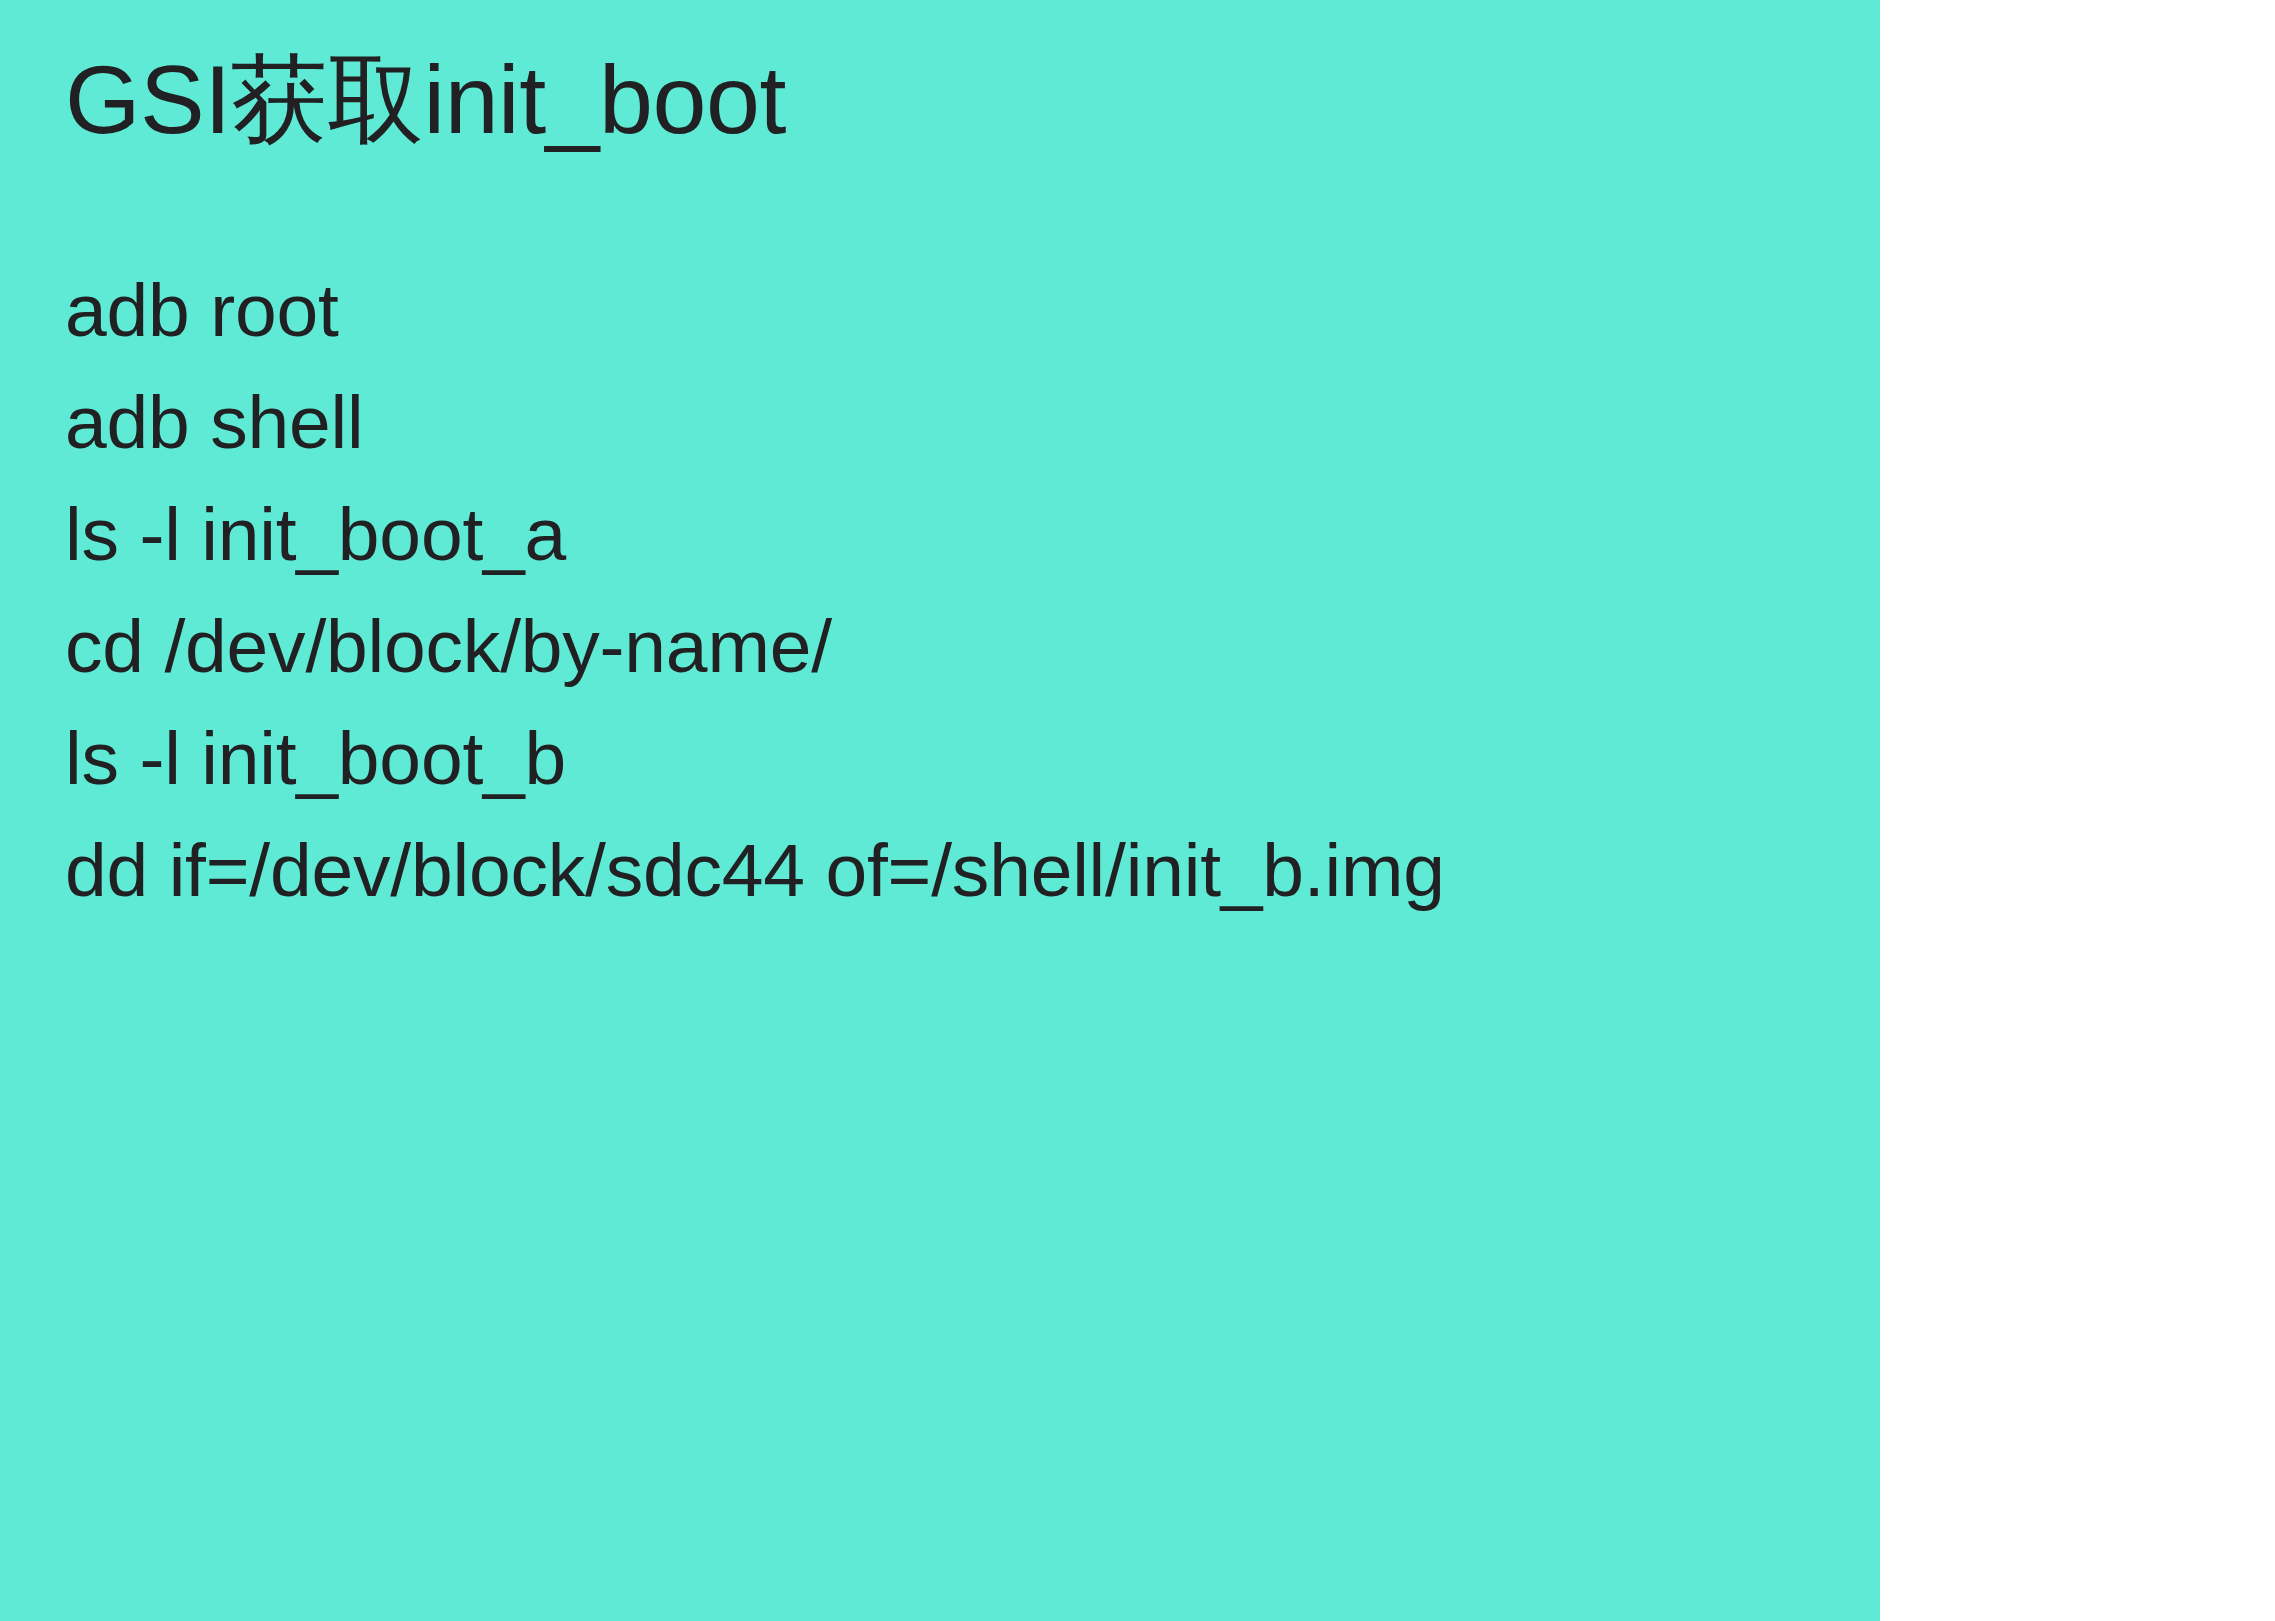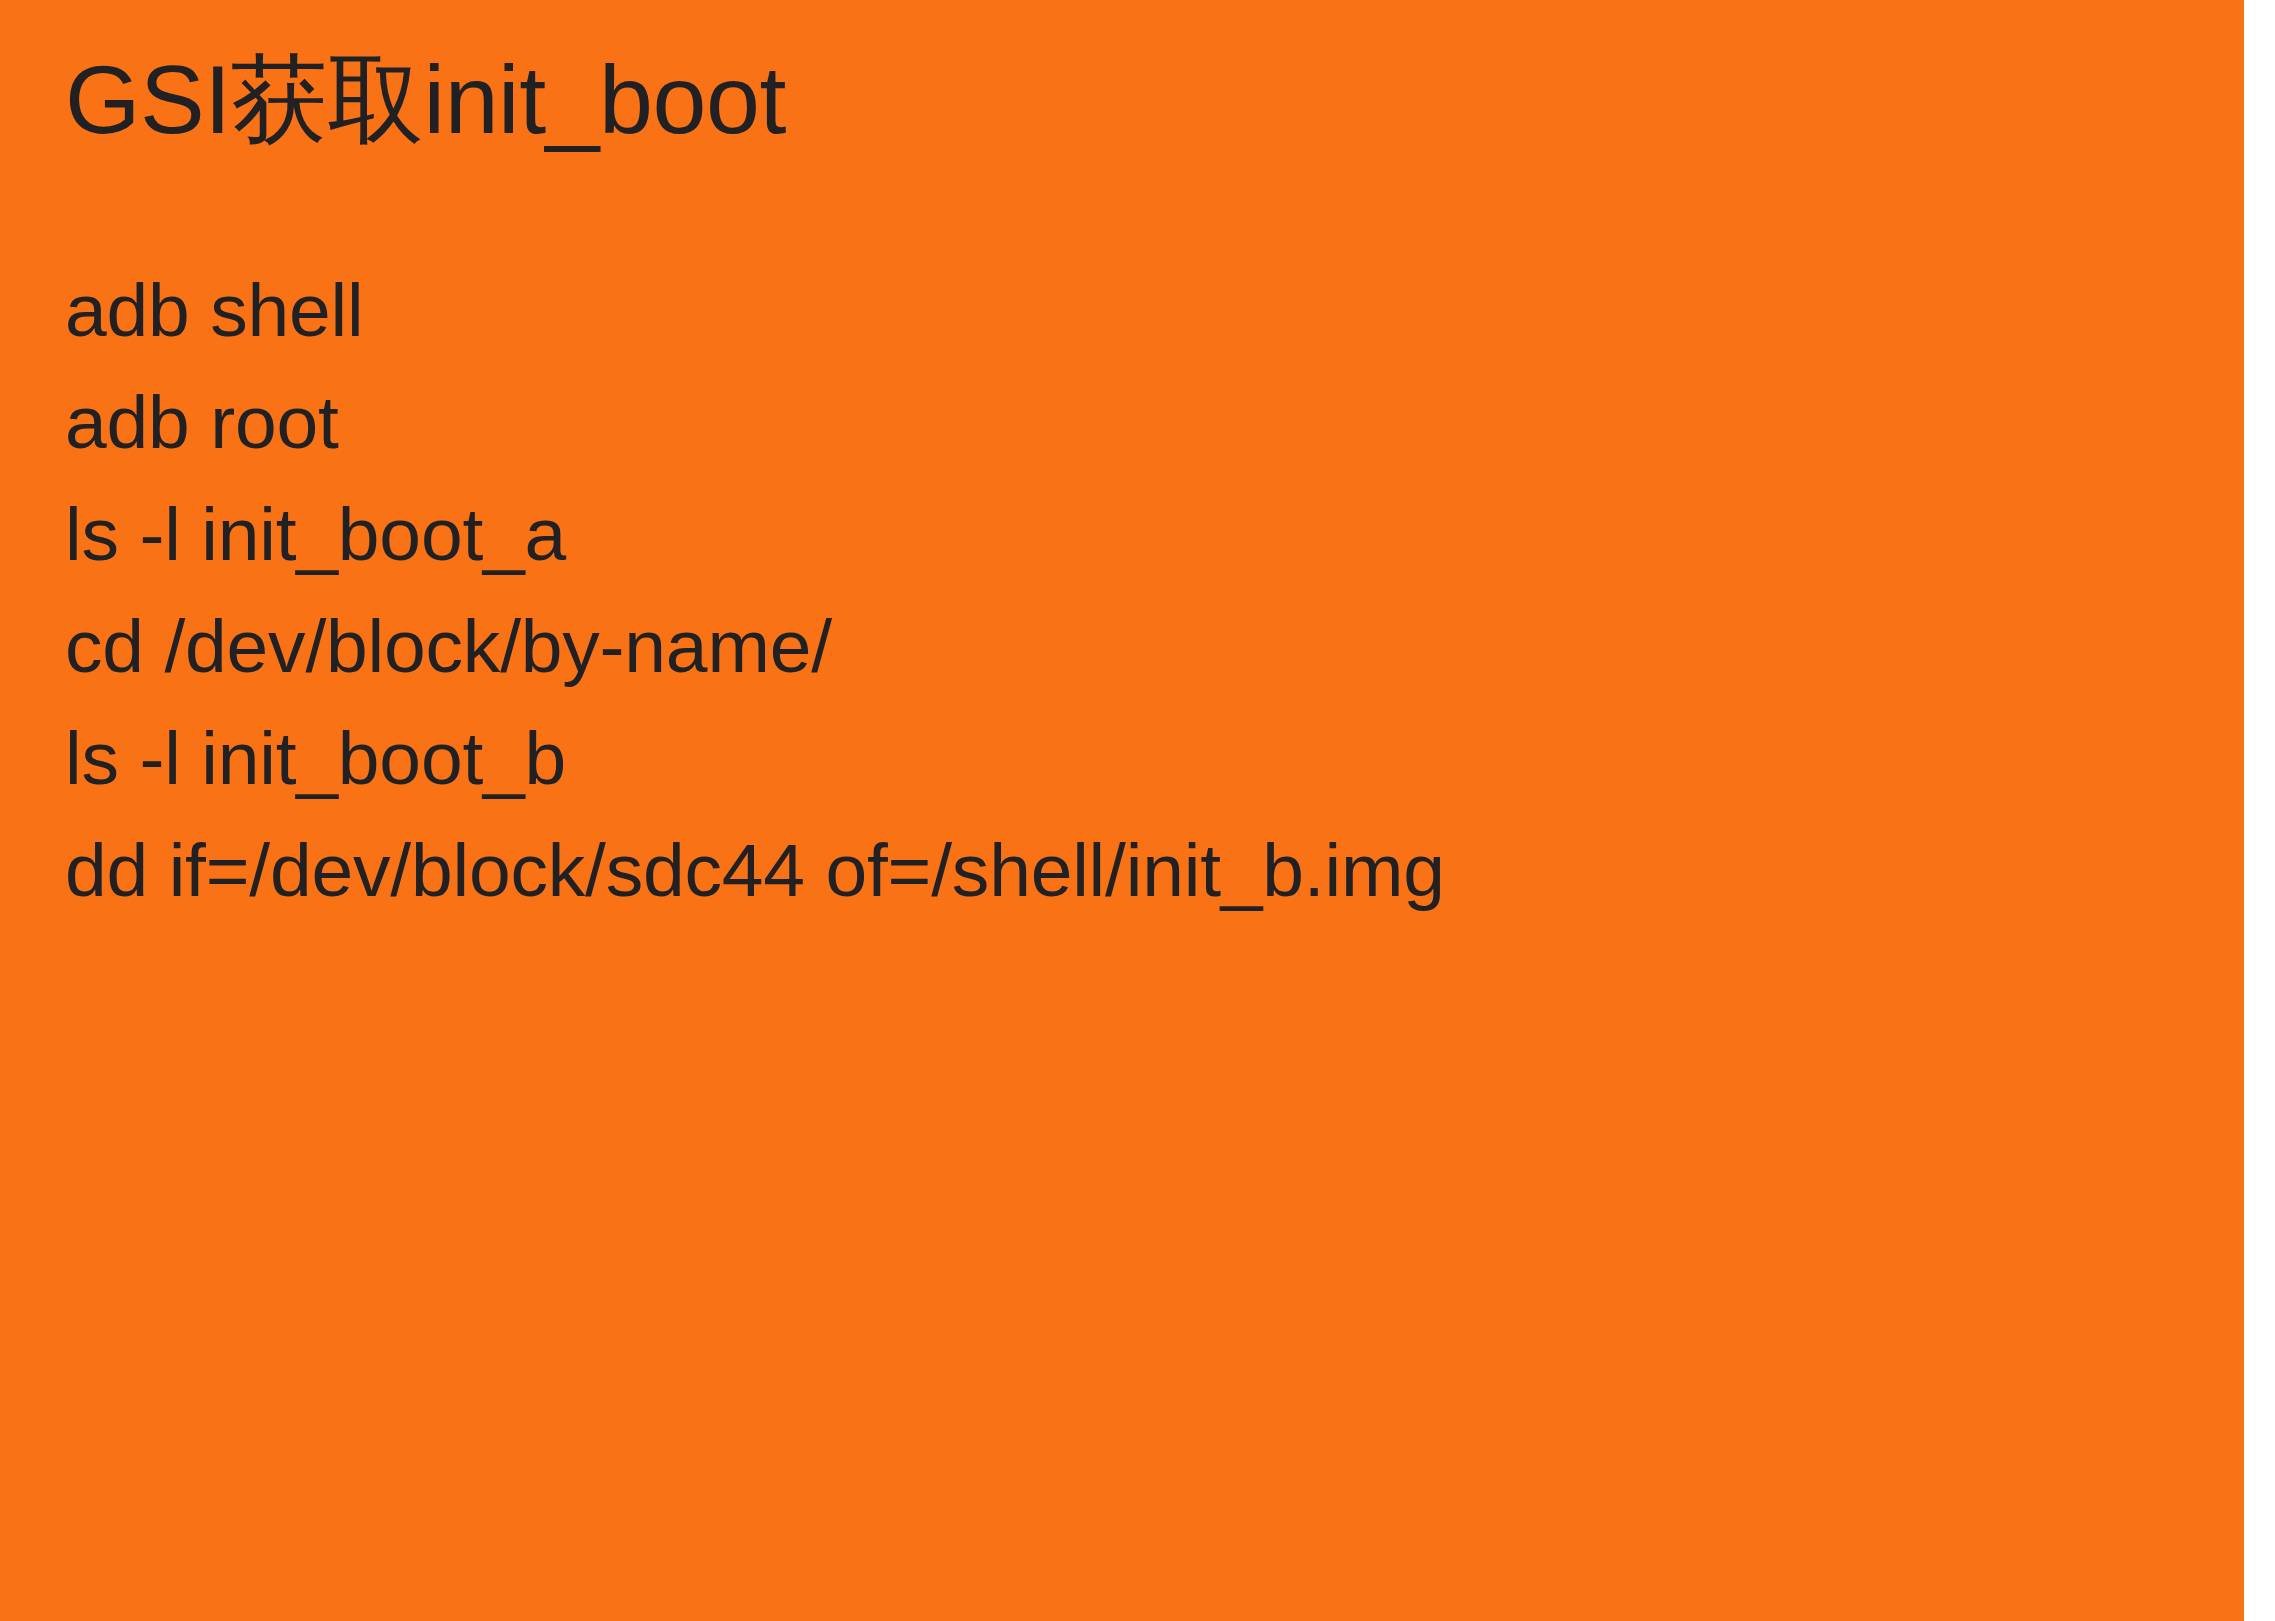--- a/index.html
+++ b/index.html
@@ -9,23 +9,23 @@
   }
   body {
     width: 2276px;
     height: 1621px;
     overflow: hidden;
     font-family: "Liberation Sans", "DejaVu Sans", sans-serif;
     -webkit-font-smoothing: antialiased;
   }
   .page {
     position: relative;
-    width: 2244px;
+    width: 1880px;
     height: 1621px;
-    background: #f97316;
+    background: #5eead4;
     box-sizing: border-box;
   }
   .article {
     position: absolute;
     left: 65px;
     top: 0;
     right: 39px;
   }
   .article-title {
     margin: 0;
@@ -71,22 +71,22 @@
 </head>
 <body>
 
 <div class="page">
 
   <article class="article">
 
     <h1 class="article-title">GSI获取init_boot</h1>
 
     <div class="command-list">
+      <div class="command-line">adb root</div>
       <div class="command-line">adb shell</div>
-      <div class="command-line">adb root</div>
       <div class="command-line">ls -l init_boot_a</div>
       <div class="command-line">cd /dev/block/by-name/</div>
       <div class="command-line">ls -l init_boot_b</div>
       <div class="command-line">dd if=/dev/block/sdc44 of=/shell/init_b.img</div>
     </div>
 
   </article>
 
   <div class="watermark"></div>
 

